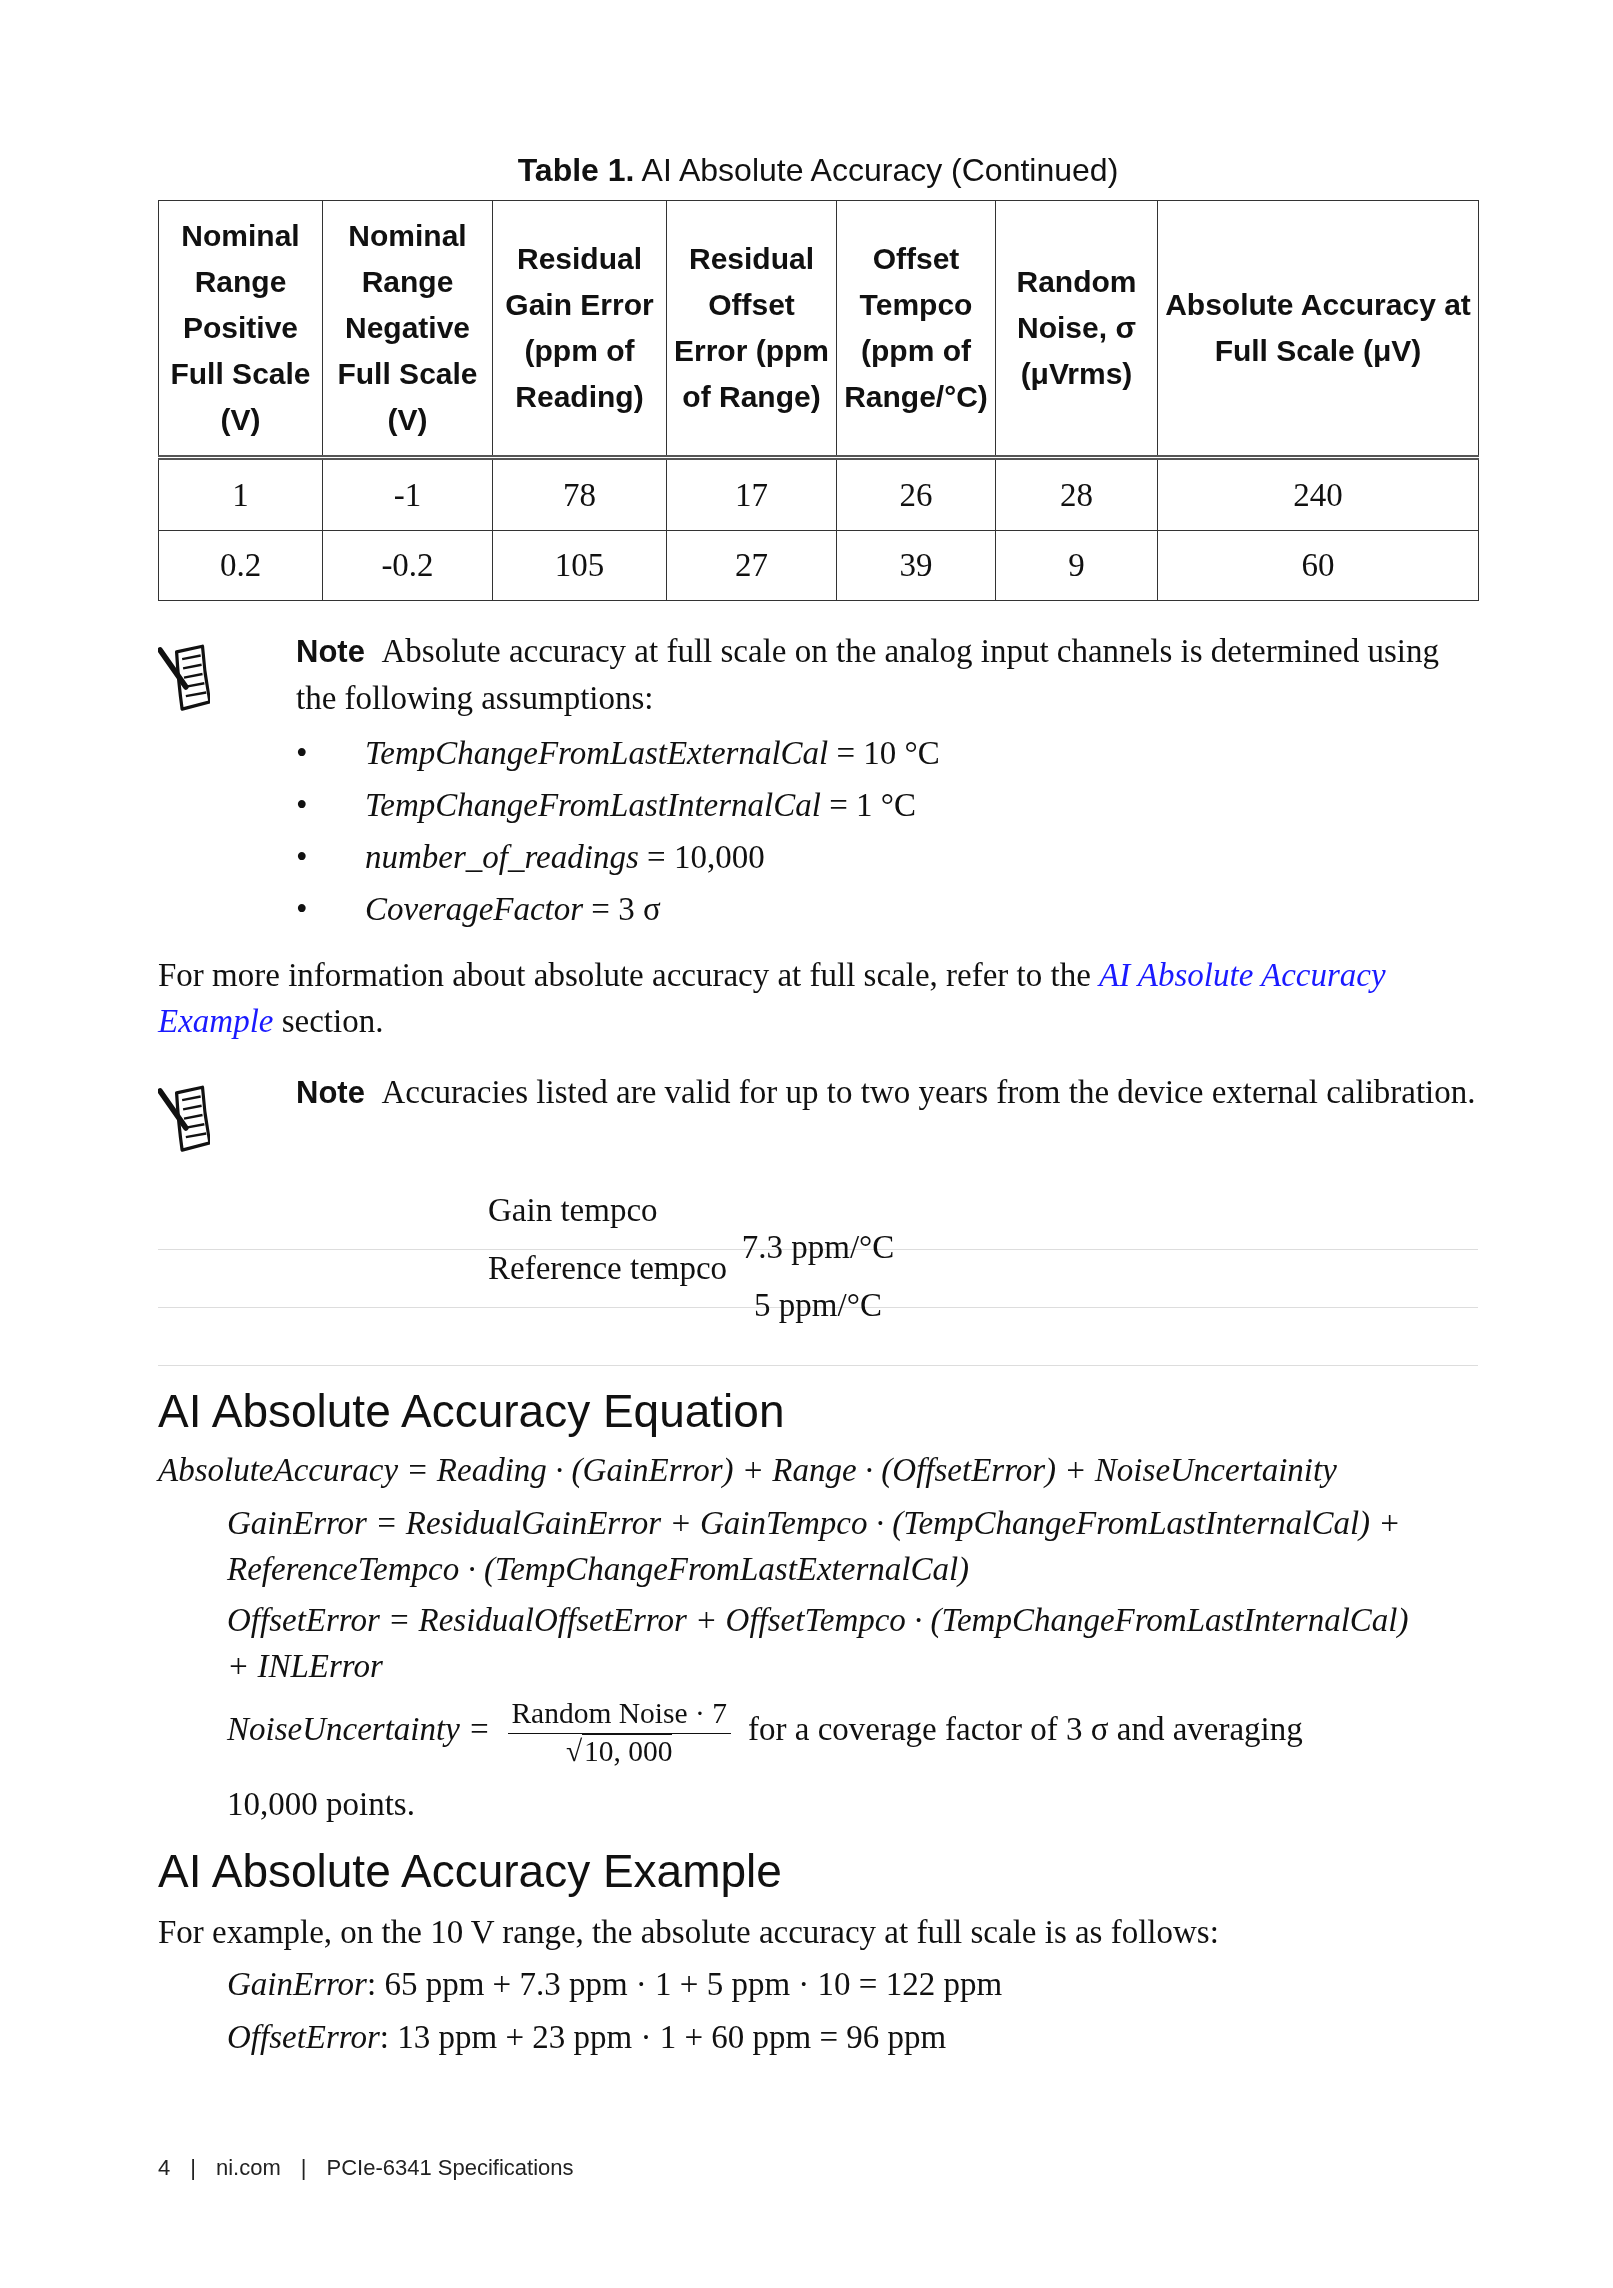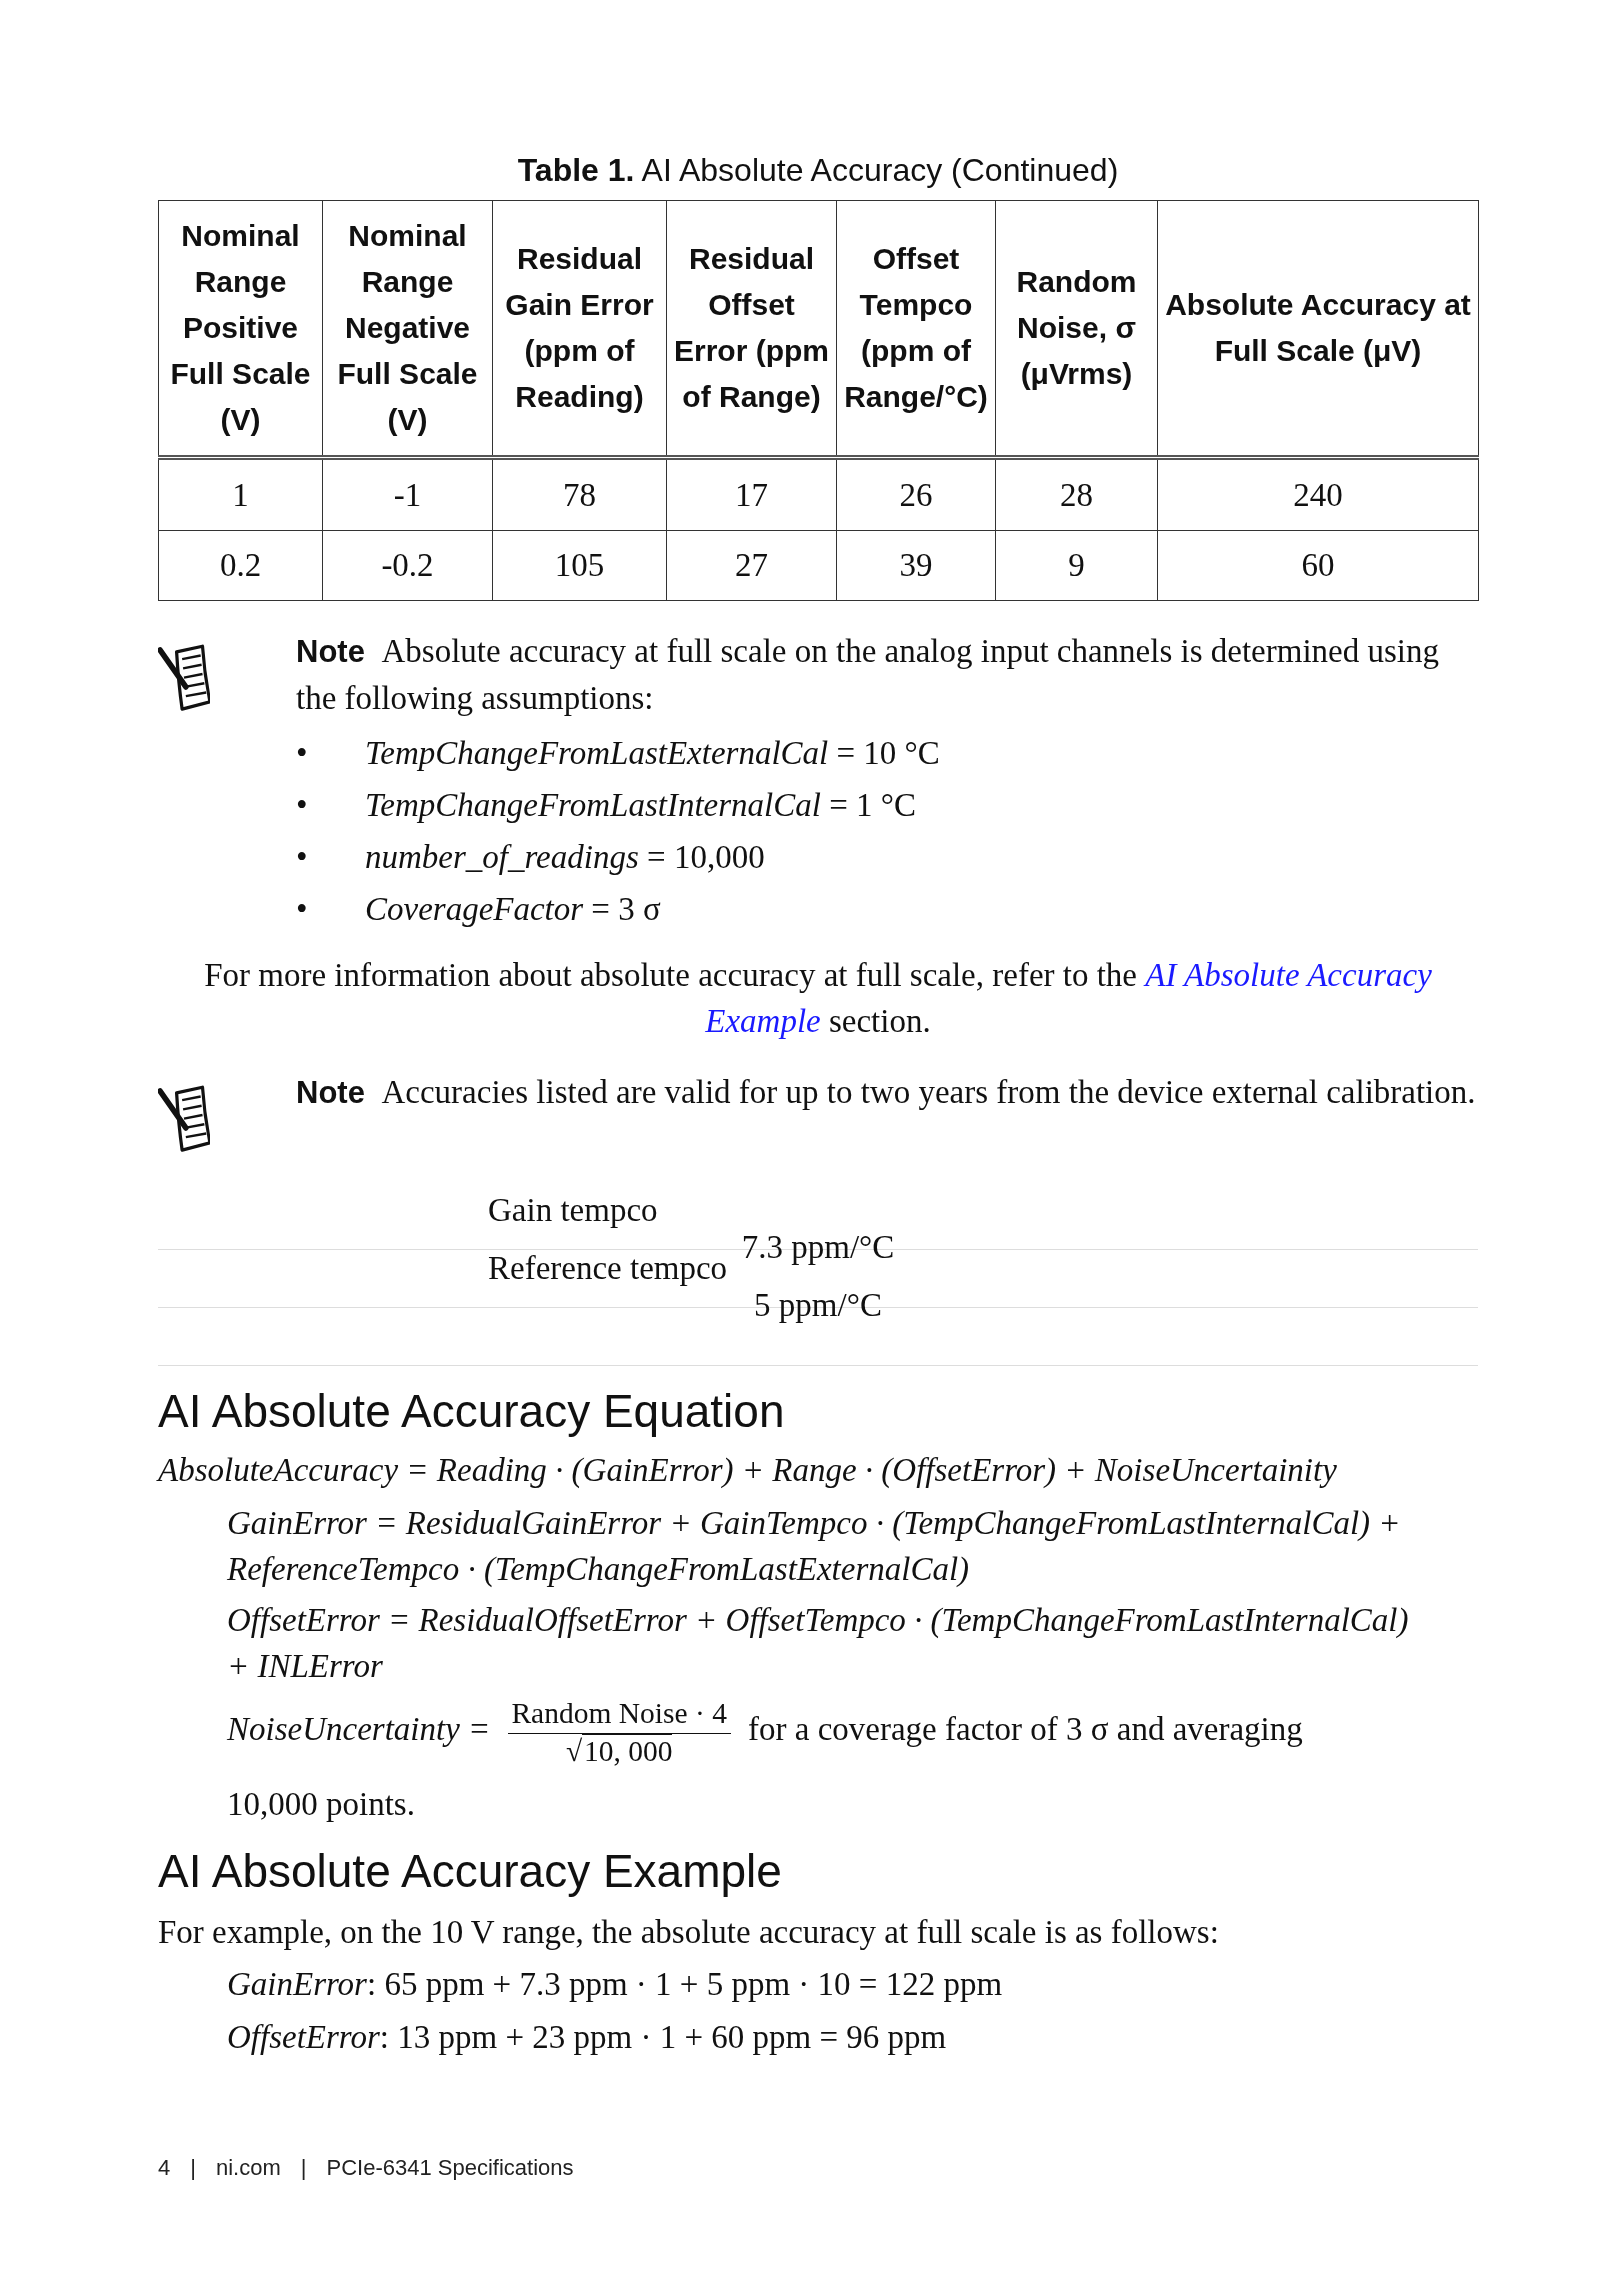--- a/index.html
+++ b/index.html
@@ -149,21 +149,21 @@
       <span class="lead">Note</span><span>Absolute accuracy at full scale on the analog input channels is determined using the following assumptions:</span>
       <ul class="bullets">
         <li><span class="dot">•</span><i>TempChangeFromLastExternalCal</i><span> = 10 °C</span></li>
         <li><span class="dot">•</span><i>TempChangeFromLastInternalCal</i><span> = 1 °C</span></li>
         <li><span class="dot">•</span><i>number_of_readings</i><span> = 10,000</span></li>
         <li><span class="dot">•</span><i>CoverageFactor</i><span> = 3 σ</span></li>
       </ul>
     </div>
   </div>
 
-  <div class="para" style="top:952px;text-align:center;">
+  <div class="para" style="top:952px;">
     <span>For more information about absolute accuracy at full scale, refer to the </span><a href="#">AI Absolute Accuracy Example</a><span> section.</span>
   </div>
 
   <div class="note" style="top:1069px;">
     <svg class="icon" viewBox="0 0 56 80">
       <path d="M20 16 L48 10 Q50 40 56 70 L26 78 Q22 50 20 16 Z" fill="#fff" stroke="#111" stroke-width="3.5" stroke-linejoin="round"></path>
       <line x1="26" y1="24" x2="46" y2="20" stroke="#111" stroke-width="2.5"></line>
       <line x1="27" y1="34" x2="47" y2="30" stroke="#111" stroke-width="2.5"></line>
       <line x1="28" y1="44" x2="48" y2="40" stroke="#111" stroke-width="2.5"></line>
       <line x1="29" y1="54" x2="50" y2="50" stroke="#111" stroke-width="2.5"></line>
@@ -190,21 +190,21 @@
 
   <h2 style="top:1384px;">AI Absolute Accuracy Equation</h2>
   <div class="eq" style="top:1447px; left:0; width:1320px;">AbsoluteAccuracy = Reading · (GainError) + Range · (OffsetError) + NoiseUncertainity</div>
   <div class="eq indent" style="top:1500px;">GainError = ResidualGainError + GainTempco · (TempChangeFromLastInternalCal) +</div>
   <div class="eq indent" style="top:1546px;">ReferenceTempco · (TempChangeFromLastExternalCal)</div>
   <div class="eq indent" style="top:1597px;">OffsetError = ResidualOffsetError + OffsetTempco · (TempChangeFromLastInternalCal)</div>
   <div class="eq indent" style="top:1643px;">+ INLError</div>
   <div class="eq indent" style="top:1696px;">
     <span>NoiseUncertainty =</span>
     <span class="frac">
-      <span class="num">Random Noise  ·  4</span>
+      <span class="num">Random Noise  ·  7</span>
       <span class="den">√<span class="sqrt">10, 000</span></span>
     </span>
     <span class="n">for a coverage factor of 3 σ and averaging</span>
   </div>
   <div class="eq indent" style="top:1781px;">
     <span class="n">10,000 points.</span>
   </div>
 
   <h2 style="top:1844px;">AI Absolute Accuracy Example</h2>
   <div class="para" style="top:1909px;">For example, on the 10 V range, the absolute accuracy at full scale is as follows:</div>

